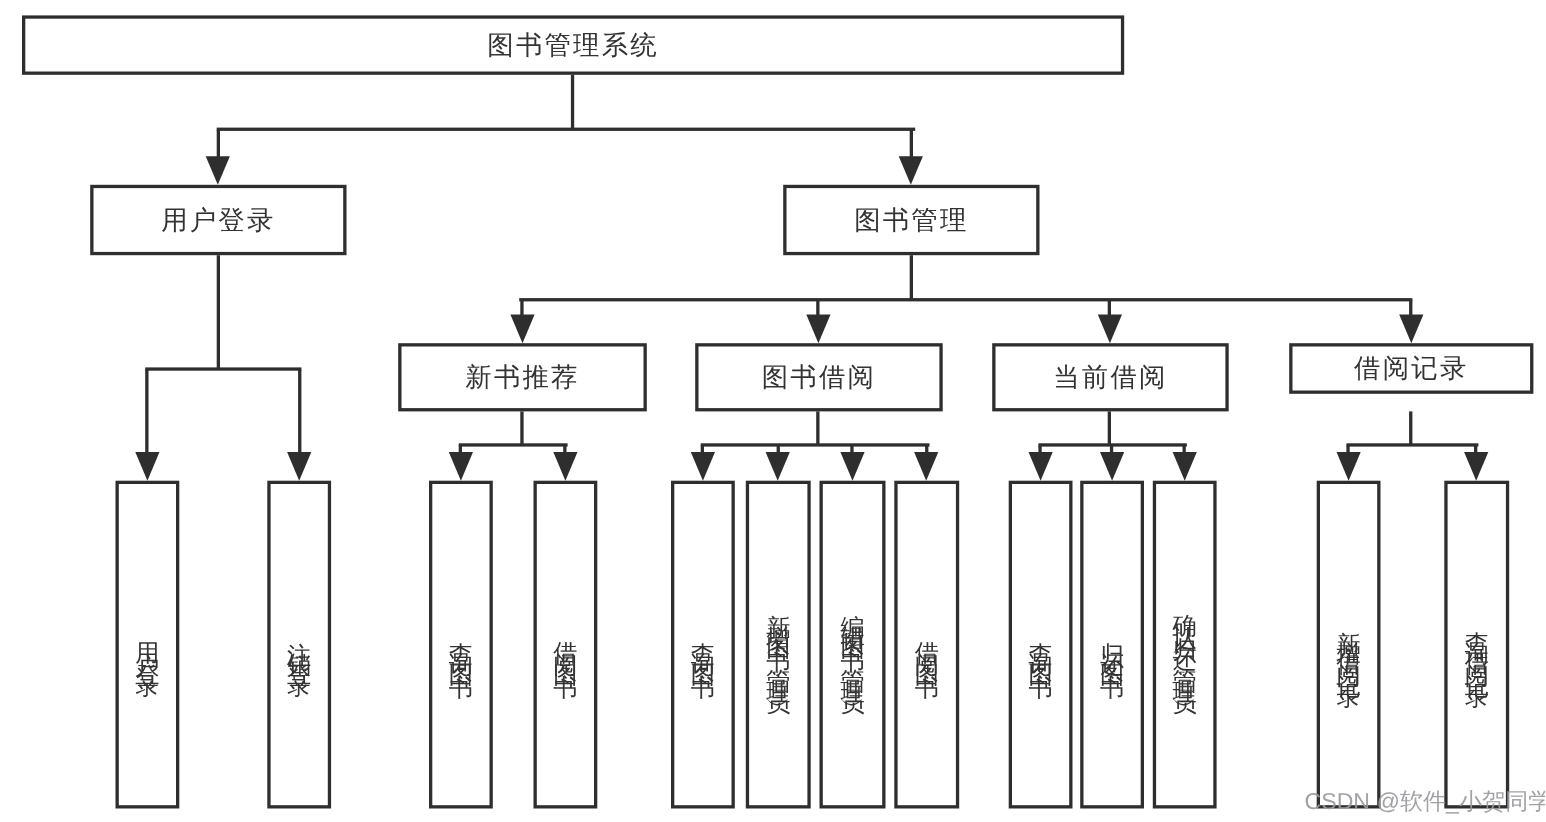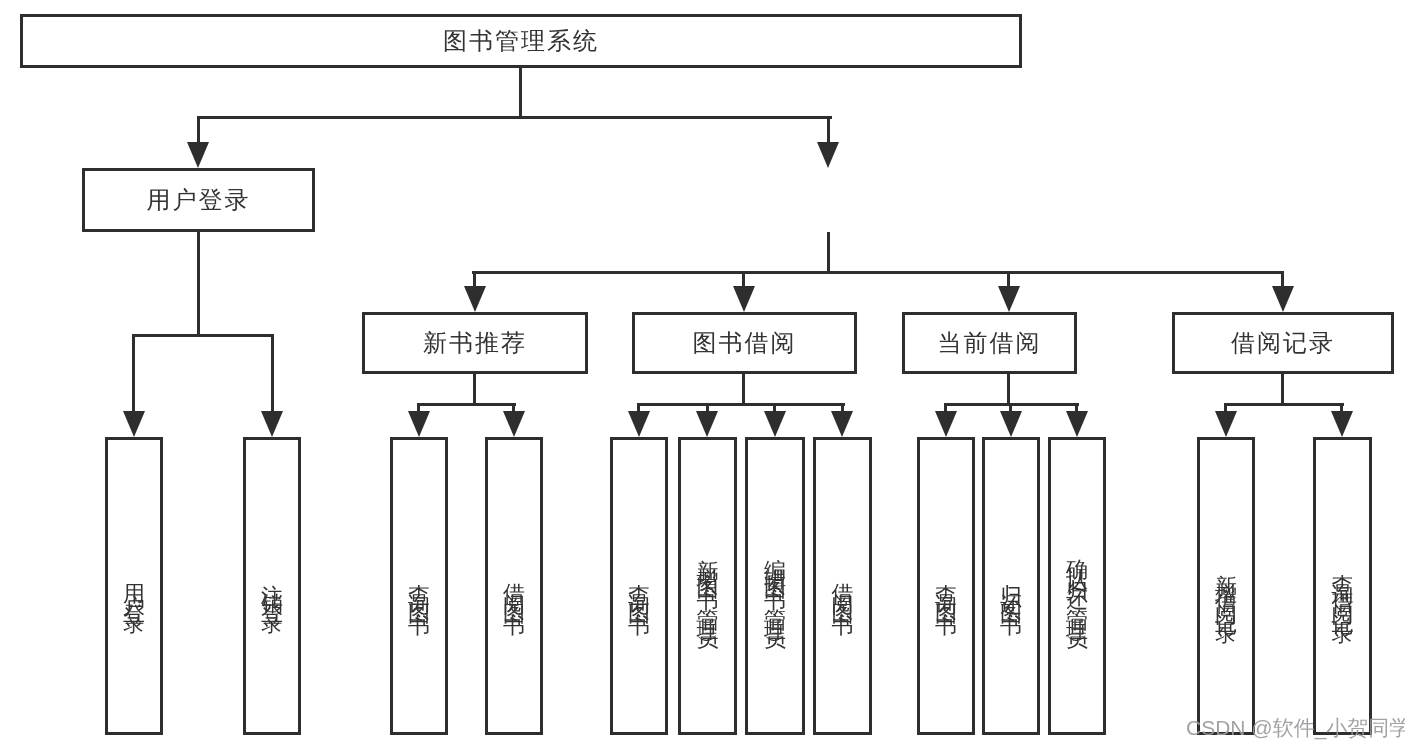--- a/index.html
+++ b/index.html
@@ -68,28 +68,29 @@
 </style>
 </head>
 <body>
 
 <div id="canvas">
 
   <div class="bx" style="left:20px;  top:14px;  width:1002px; height:54px;font-family:Liberation Serif, serif;">图书管理系统</div>
 
   <div class="bx" style="left:82px;  top:168px; width:233px; height:64px;">用户登录</div>
 
+  <div class="bx" style="left:712px; top:168px; width:233px; height:64px;">图书管理</div>
 
   <div class="bx" style="left:632px; top:312px; width:225px; height:62px;">图书借阅</div>
 
   <div class="bx" style="left:362px; top:312px; width:226px; height:62px;">新书推荐</div>
 
-  <div class="bx" style="left:902px; top:312px; width:175px; height:62px;">当前借阅</div>
+  <div class="bx" style="left:902px; top:312px; width:215px; height:62px;">当前借阅</div>
 
-  <div class="bx" style="left:1172px; top:312px; width:222px; height:62px;text-align:right;">借阅记录</div>
+  <div class="bx" style="left:1172px; top:312px; width:222px; height:46px;text-align:right;">借阅记录</div>
 
   <div class="leaf" style="left:105px;  width:58px;">
     <span>用户登录</span>
     </div>
   <div class="leaf" style="left:243px;  width:58px;">
     <span>注销登录</span>
     </div>
 
   <div class="leaf" style="left:390px;  width:58px;">
     <span>查询图书</span>

